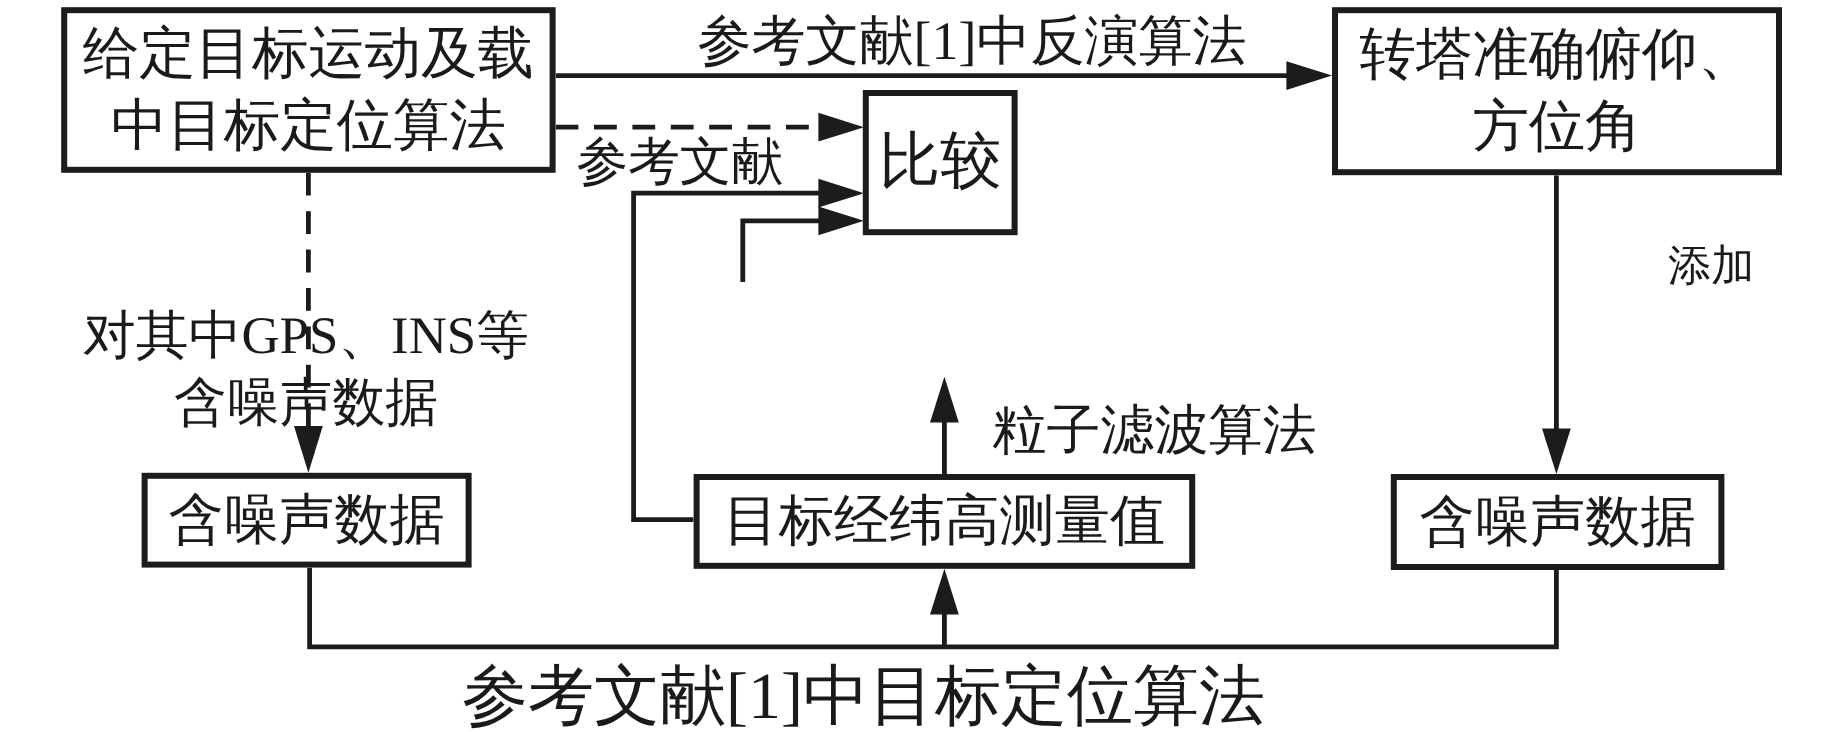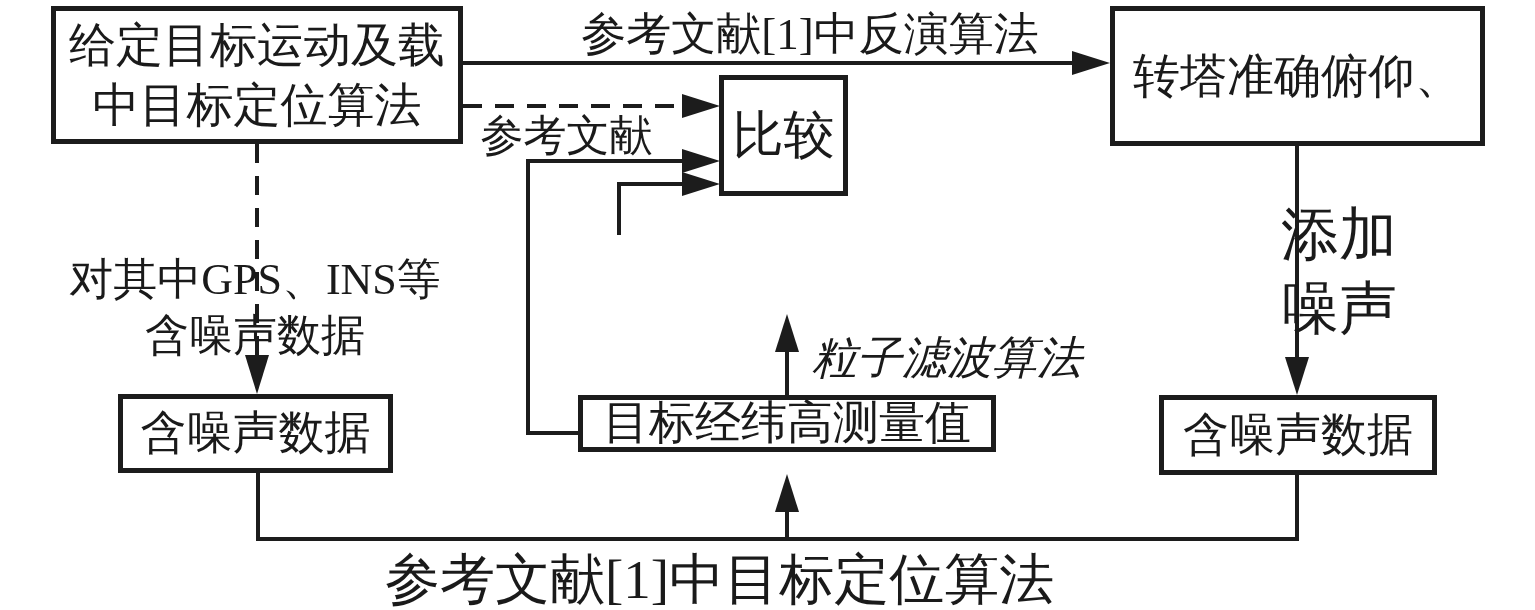--- a/index.html
+++ b/index.html
@@ -38,29 +38,29 @@
   .edge-label {
     position: absolute;
     text-align: center;
     line-height: 1.28;
     white-space: nowrap;
   }
   #node-params      { left: 51px;   top: 6px;   width: 412px; height: 138px; font-size: 47px; }
   #node-turret      { left: 1110px; top: 6px;   width: 375px; height: 140px; font-size: 47px; }
   #node-compare     { left: 719px;  top: 75px;  width: 129px; height: 121px; font-size: 51px; }
   #node-filtered    { left: 578px;  top: 233px; width: 418px; height: 81px;  font-size: 46px; }
-  #node-measured    { left: 578px;  top: 395px; width: 418px; height: 57px;  font-size: 46px; }
+  #node-measured    { left: 578px;  top: 395px; width: 418px; height: 79px;  font-size: 46px; }
   #node-noisy-left  { left: 118px;  top: 394px; width: 275px; height: 79px;  font-size: 46px; }
   #node-noisy-right { left: 1159px; top: 395px; width: 278px; height: 80px;  font-size: 46px; }
 
   #label-inverse    { left: 500px;  top: 6px;   width: 620px; font-size: 45px; }
   #label-target-pos { left: 474px;  top: 108px; width: 185px; font-size: 43px; }
   #label-gps        { left: 15px;   top: 212px; width: 480px; font-size: 44px; margin-top: 40px; }
-  #label-add-noise  { left: 1280px; top: 198px; width: 118px; font-size: 58px; }
-  #label-particle   { left: 797px;  top: 330px; width: 300px; font-size: 45px; text-align: center; font-style: italic; }
+  #label-add-noise  { left: 1367px; top: 198px; width: 118px; font-size: 36px; }
+  #label-particle   { left: 797px;  top: 330px; width: 300px; font-size: 45px; text-align: right; }
   #label-bottom     { left: 385px;  top: 545px; width: 600px; font-size: 55px; }
 </style>
 </head>
 <body>
 
 <div class="canvas">
 
   <svg class="connector-layer" viewBox="0 0 1535 610" xmlns="http://www.w3.org/2000/svg">
 
     <line x1="463" y1="63" x2="1074" y2="63" stroke="#1c1c1c" stroke-width="4"></line>
@@ -90,20 +90,21 @@
     <polygon points="775,512 799,512 787,474" fill="#1c1c1c"></polygon>
   </svg>
 
   <div class="node" id="node-params">
     <div>给定目标运动及载</div>
     <div>中目标定位算法</div>
   </div>
 
   <div class="node" id="node-turret">
     <div>转塔准确俯仰、</div>
+    <div>方位角</div>
   </div>
 
   <div class="node" id="node-compare">
     <div>比较</div>
   </div>
 
 
   <div class="node" id="node-measured">
     <div>目标经纬高测量值</div>
   </div>
@@ -120,20 +121,19 @@
 
   <div class="edge-label" id="label-target-pos">参考文献</div>
 
   <div class="edge-label" id="label-gps">
     <div>对其中GPS、INS等</div>
     <div>含噪声数据</div>
   </div>
 
   <div class="edge-label" id="label-add-noise">
     <div>添加</div>
-    <div>噪声</div>
   </div>
 
   <div class="edge-label" id="label-particle">粒子滤波算法</div>
 
   <div class="edge-label" id="label-bottom">参考文献[1]中目标定位算法</div>
 
 </div>
 
 </body></html>

